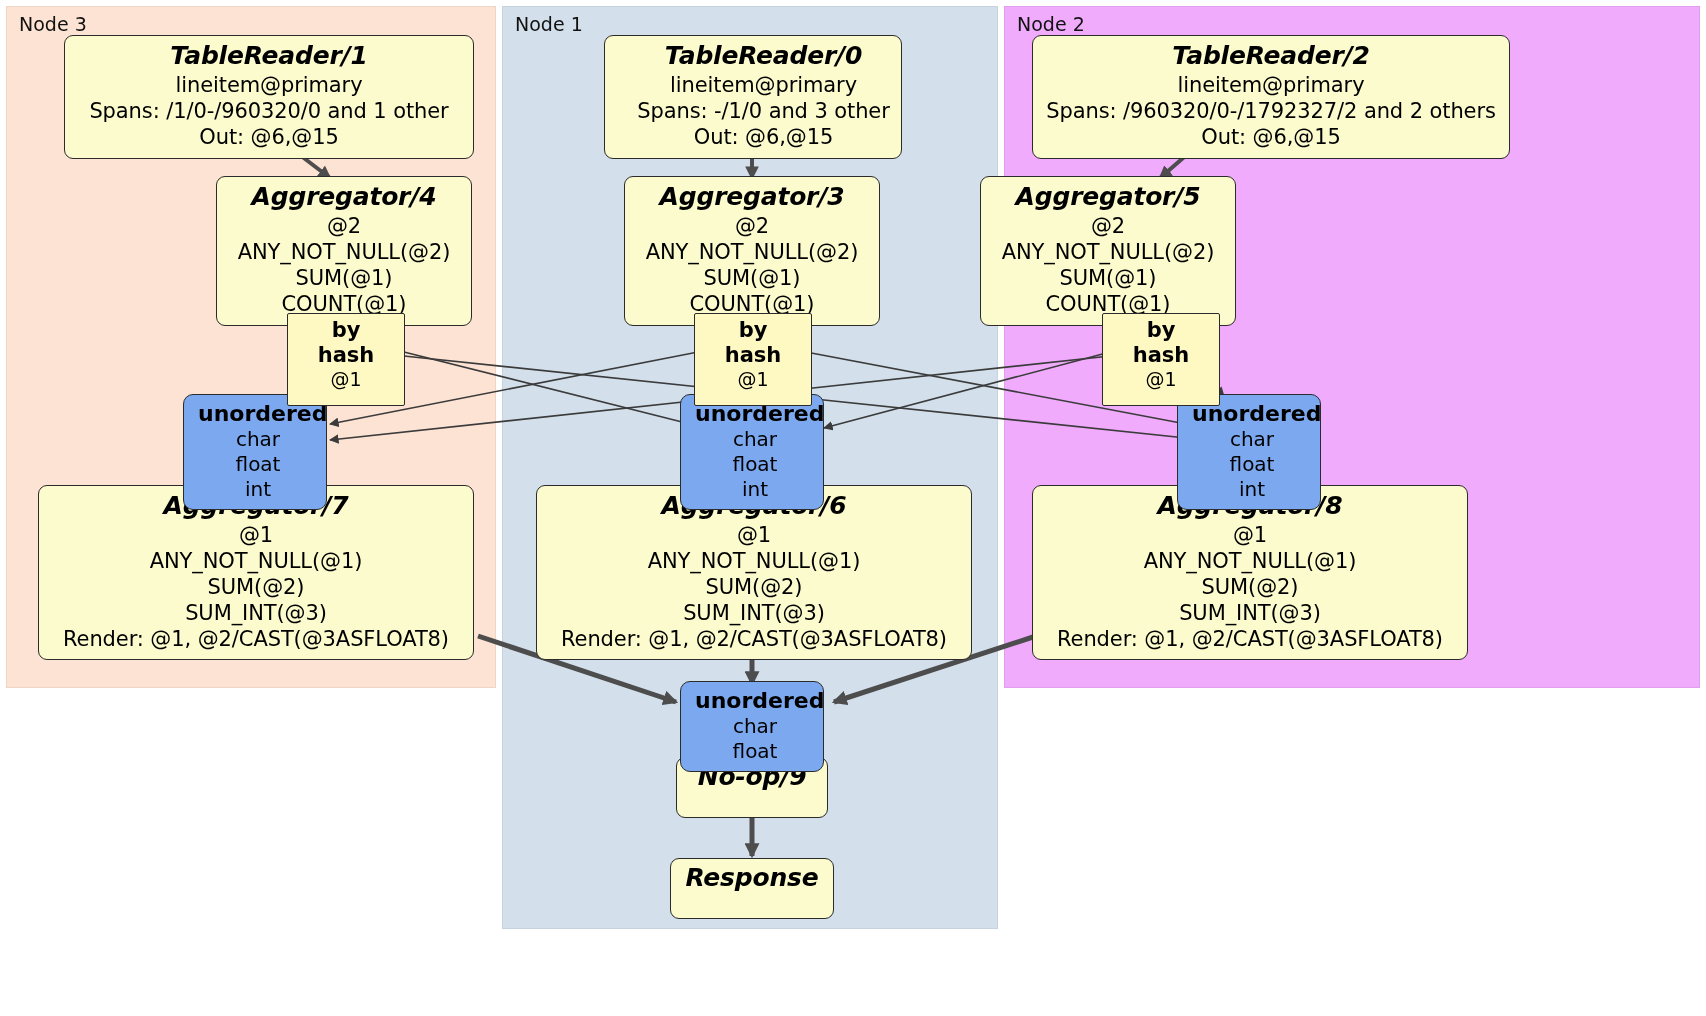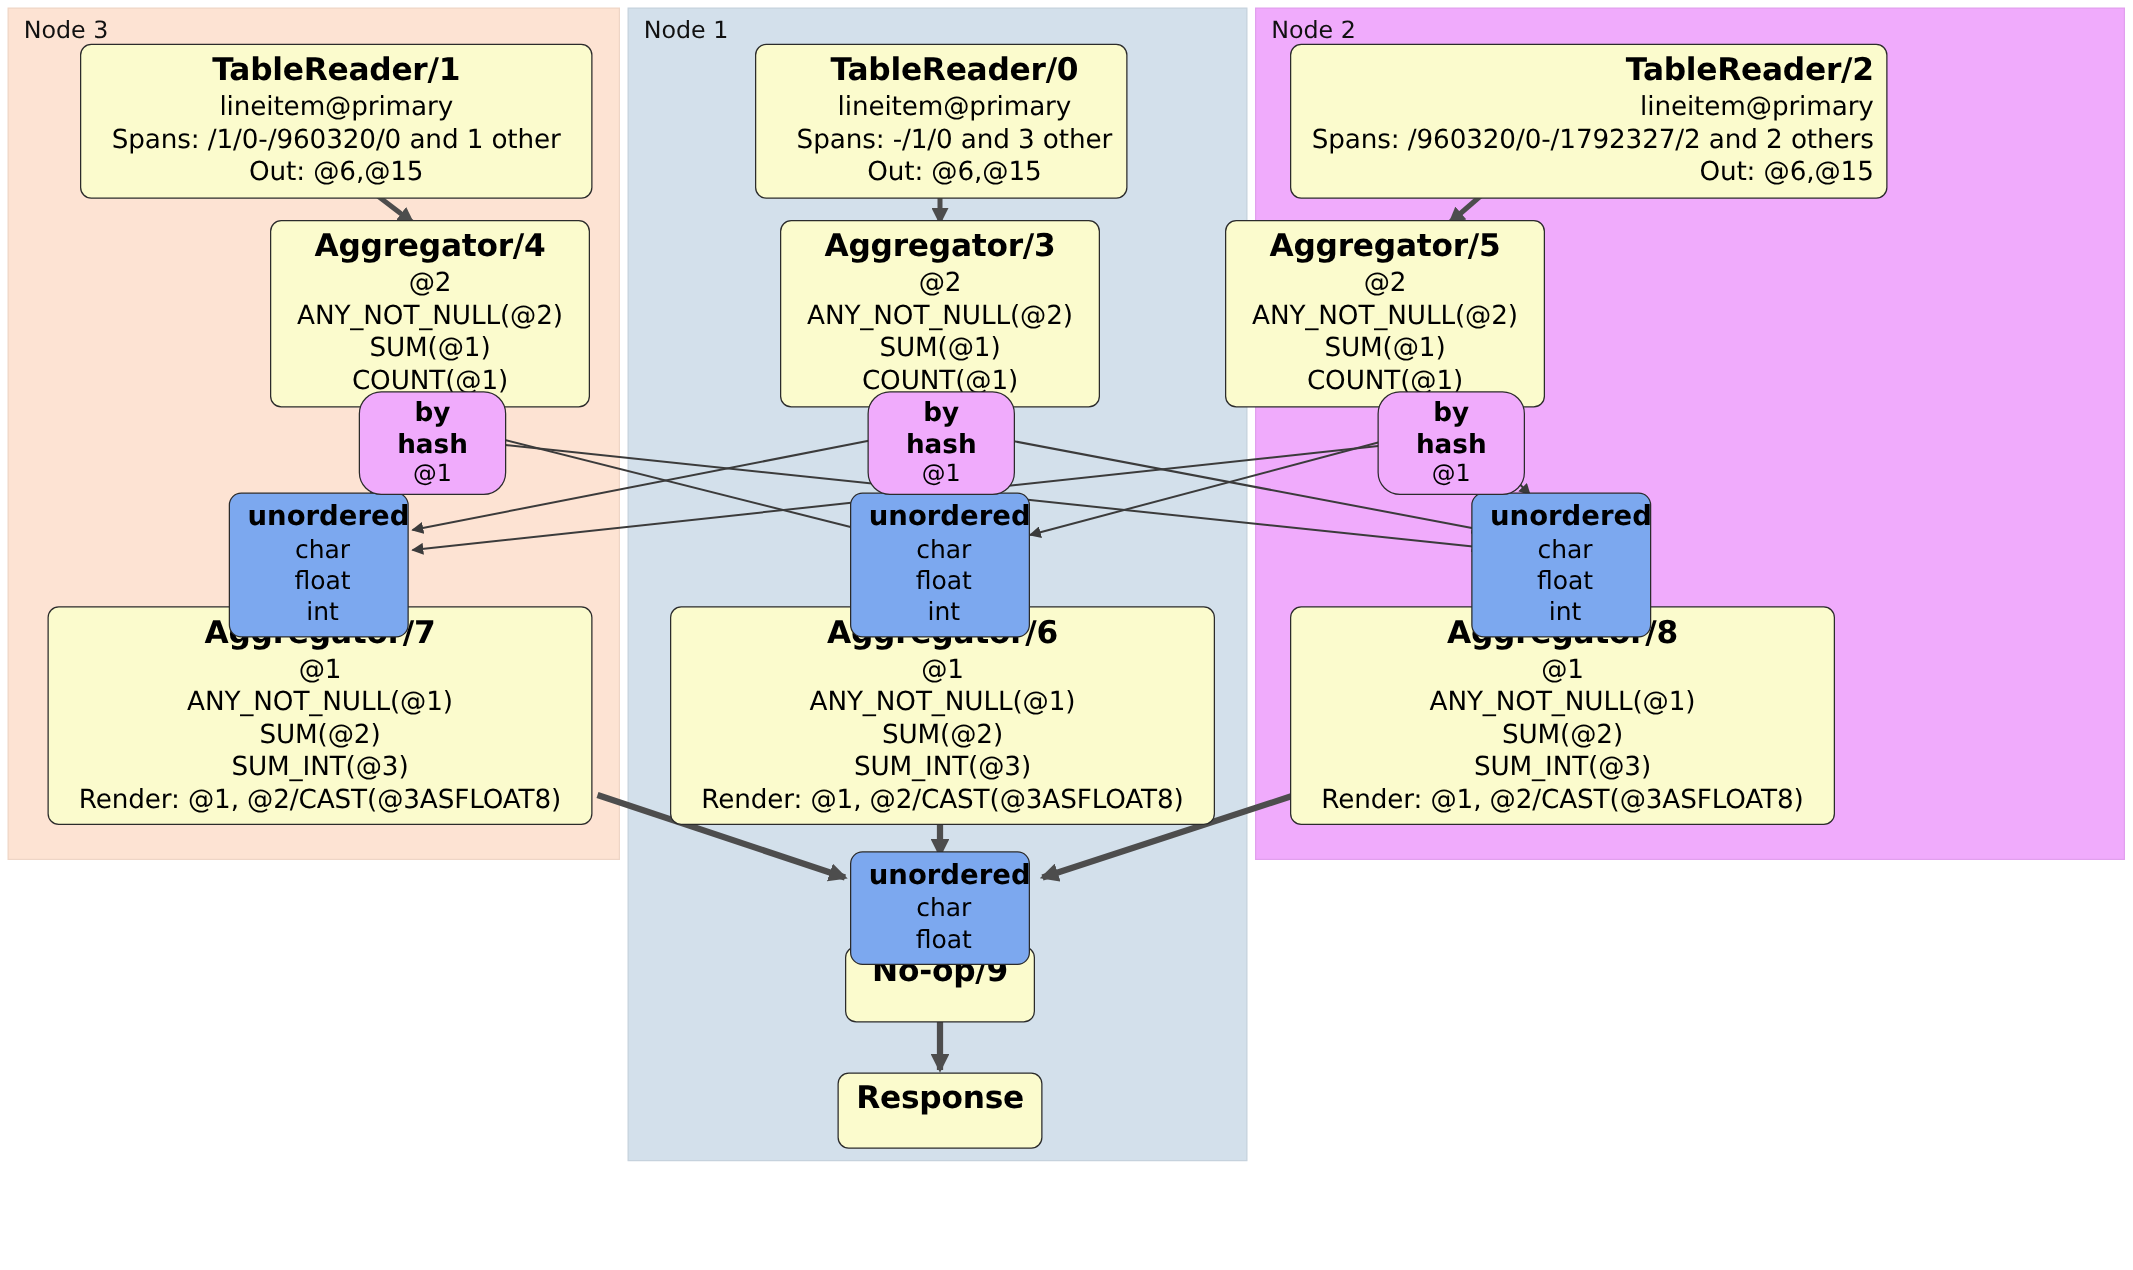--- a/index.html
+++ b/index.html
@@ -69,42 +69,43 @@
     color: #000000;
     padding: 5px 10px 7px 10px;
     line-height: 1.235;
   }
   .gbox .ttl {
     font-weight: bold;
     font-size: 25px;
     letter-spacing: -0.2px;
     display: block;
     margin-bottom: 1px;
+    font-style: italic;
   }
   .gbox .ln {
     display: block;
     font-size: 21px;
     letter-spacing: -0.1px;
     white-space: nowrap;
   }
   .proc { background: #fbfbcd; }
   .flat-title {
     font-weight: bold;
     font-size: 26px;
     padding: 4px 14px 24px 14px;
   }
   
   .router {
     position: absolute;
     box-sizing: border-box;
     border: 1.6px solid #2b2b2b;
-    border-radius: 18px;
-    background: #f0abfc;
+    border-radius: 2px;
+    background: #fef9c3;
     text-align: center;
-    padding: 4px 12px 4px 12px;
+    padding: 4px 12px 14px 12px;
     line-height: 1.2;
     z-index: 5;
   }
   .router .ttl {
     display: block;
     font-weight: bold;
     font-size: 21px;
   }
   .router .ln {
     display: block;
@@ -193,21 +194,21 @@
     <span class="ln">Out: @6,@15</span>
   </div>
 
   <div class="gbox proc" style="left:604px; top:35px; width:298px;padding-left:31px;">
     <span class="ttl">TableReader/0</span>
     <span class="ln">lineitem@primary</span>
     <span class="ln">Spans: -/1/0 and 3 other</span>
     <span class="ln">Out: @6,@15</span>
   </div>
 
-  <div class="gbox proc" style="left:1032px; top:35px; width:478px;text-align:right;">
+  <div class="gbox proc" style="left:1032px; top:35px; width:478px;">
     <span class="ttl">TableReader/2</span>
     <span class="ln">lineitem@primary</span>
     <span class="ln">Spans: /960320/0-/1792327/2 and 2 others</span>
     <span class="ln">Out: @6,@15</span>
   </div>
 
   <div class="gbox proc" style="left:216px; top:176px; width:256px;">
     <span class="ttl">Aggregator/4</span>
     <span class="ln">@2</span>
     <span class="ln">ANY_NOT_NULL(@2)</span>

